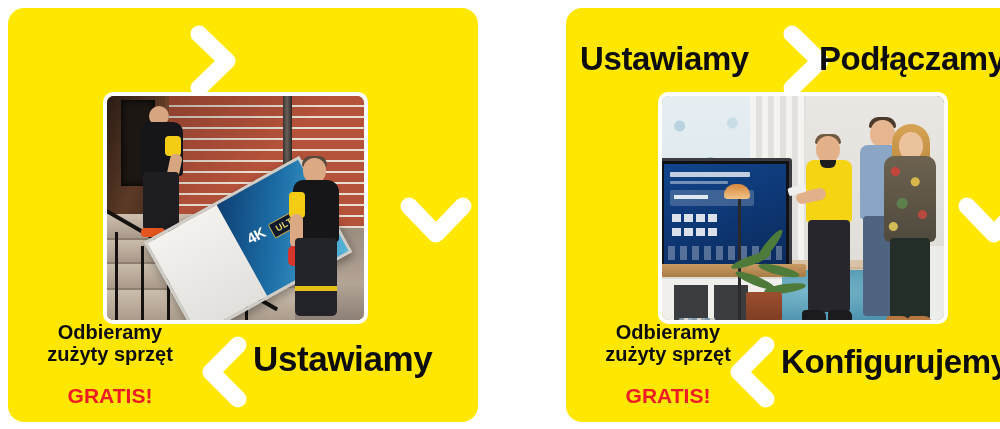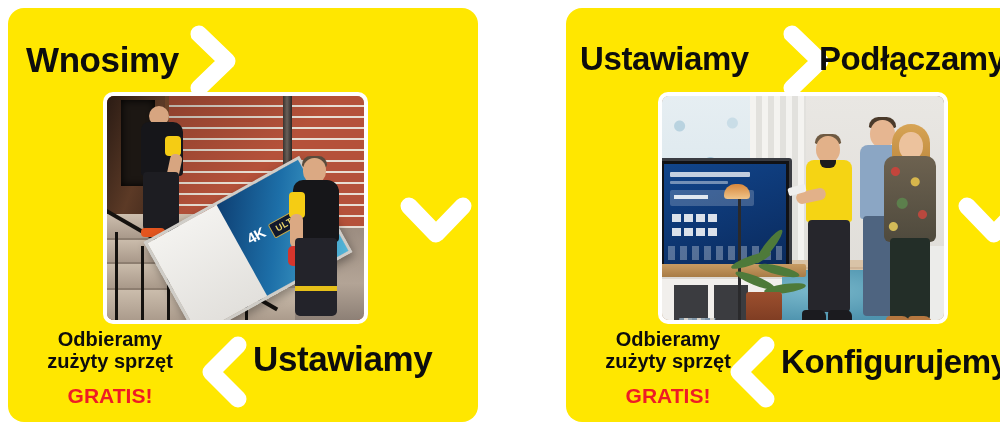--- a/index.html
+++ b/index.html
@@ -74,21 +74,21 @@
     text-align: center;
     line-height: 1.12;
     color: #0d0d0d;
     font-weight: 700;
     font-size: 20px;
   }
   .recycle-note .gratis {
     display: block;
     color: #ee1c25;
     font-size: 21px;
-    margin-top: 12px;
+    margin-top: 19px;
   }
 
   
   .chevron {
     position: absolute;
     display: block;
   }
   .chev-top {
     top: 14px;
     left: 175px;
@@ -487,21 +487,20 @@
     background: #ececea; border-radius: 8px 0 0 8px;
   }
 </style>
 </head>
 <body>
 
 <div class="banner">
 
   <div class="panel left">
 
-    <div class="step-label step-top-left">Wnosimy</div>
 
     <svg class="chevron chev-top" viewBox="0 0 62 78">
       <polyline points="16,12 44,39 16,66" fill="none" stroke="#ffffff" stroke-width="17" stroke-linecap="round" stroke-linejoin="round"></polyline>
     </svg>
 
 
     <div class="photo-wrap">
       <div class="photo">
         <div class="ph-brick"></div>
         <div class="ph-doorway">

